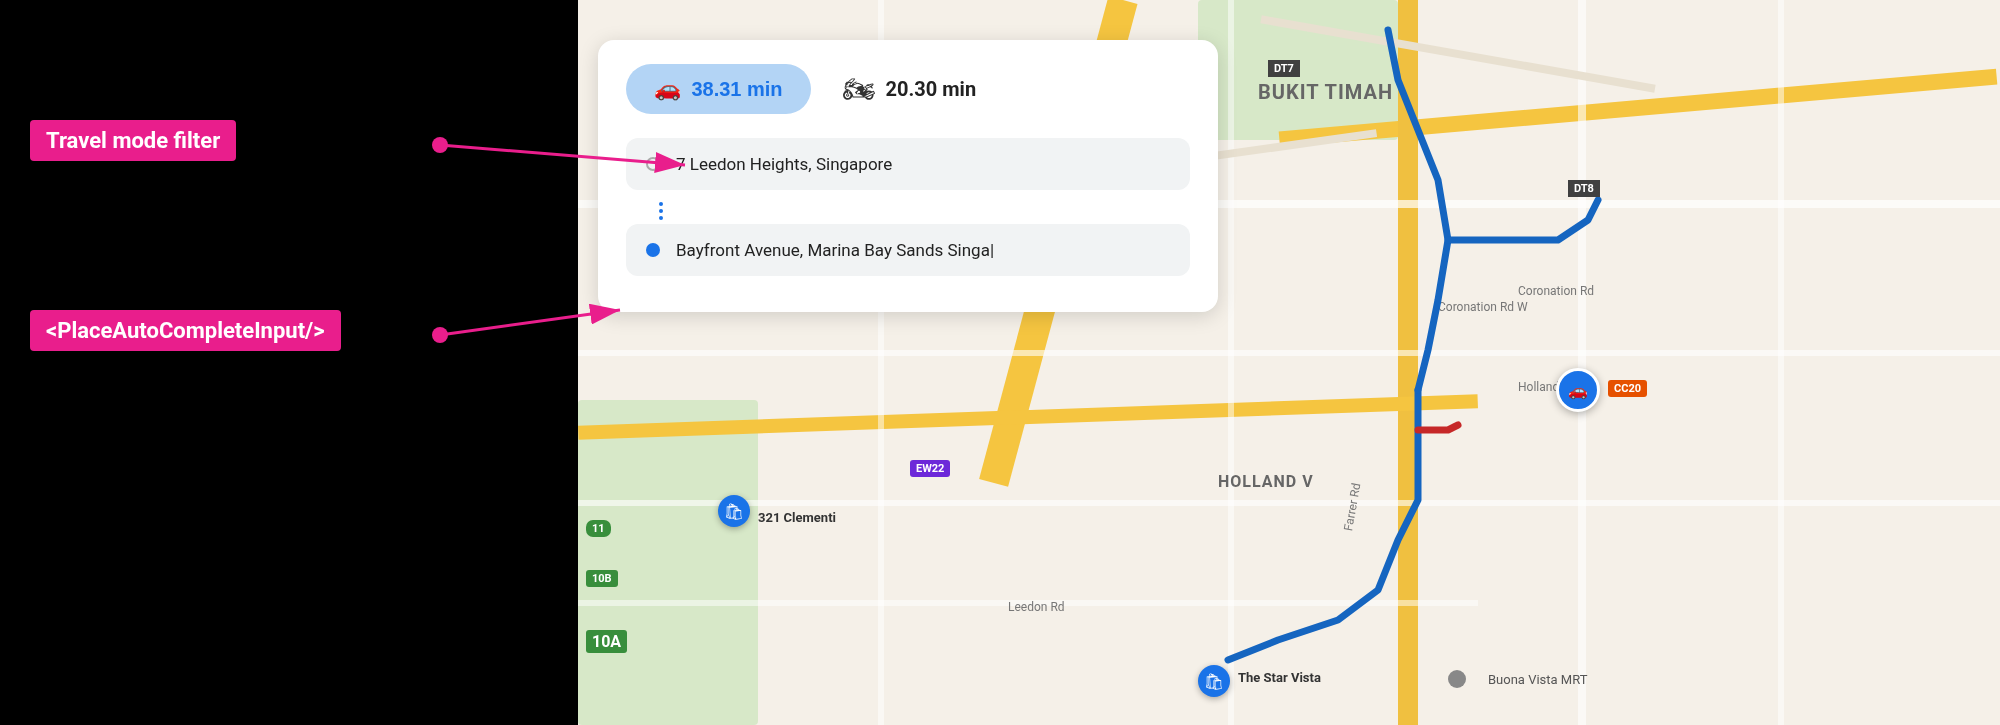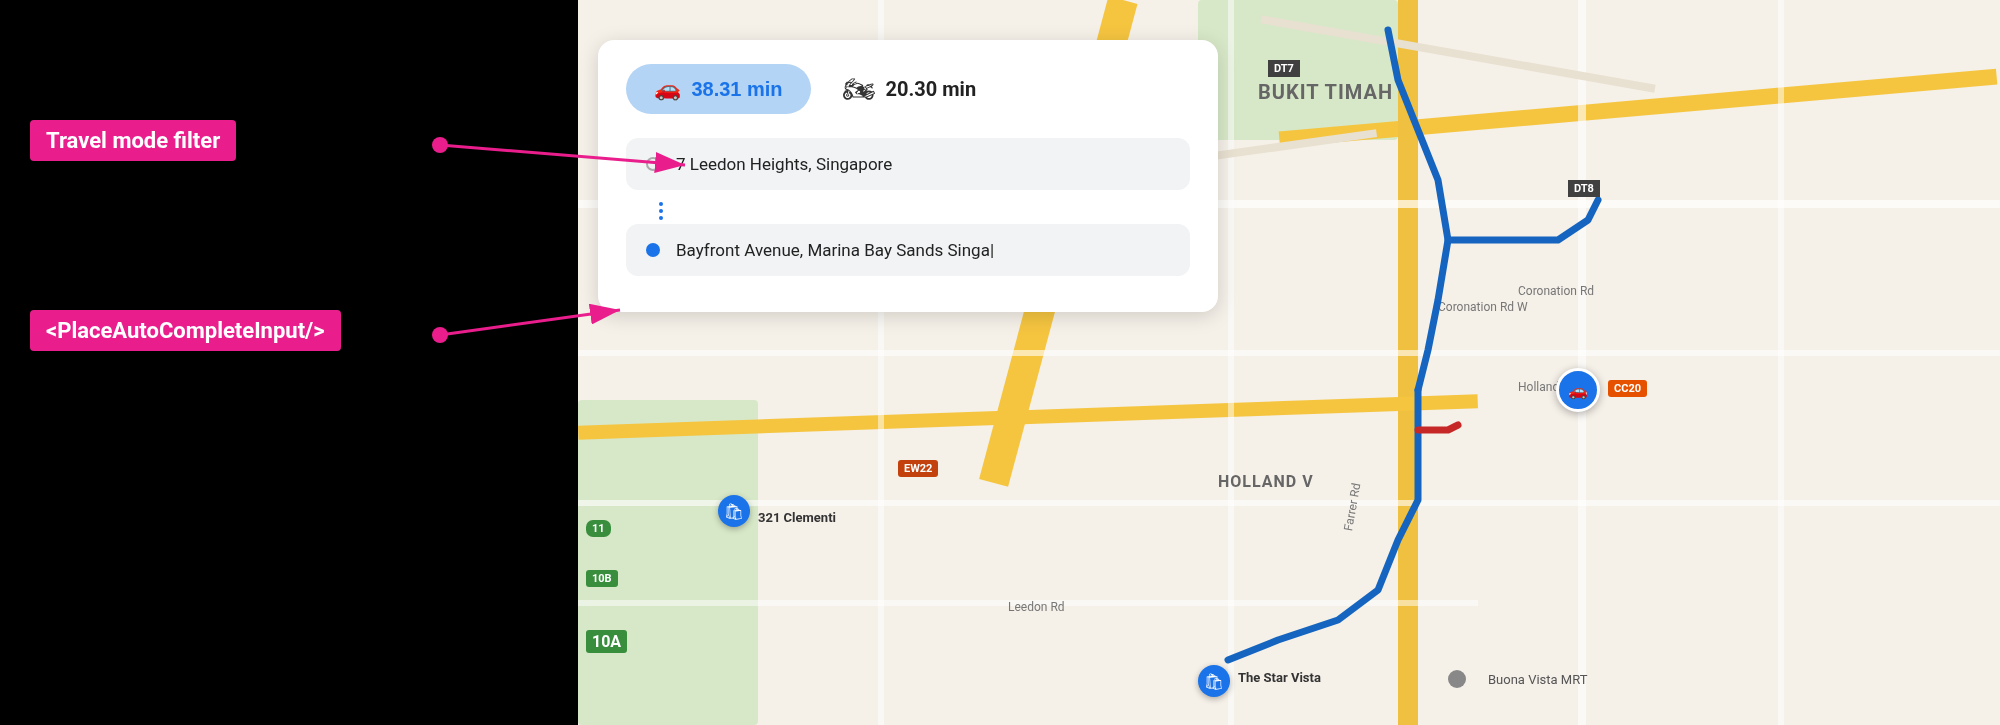--- a/index.html
+++ b/index.html
@@ -319,21 +319,21 @@
   <div class="holland-label" style="top:440px; left:640px;margin-top:32px;">HOLLAND V</div>
 
   <div style="position:absolute; top:260px; left:940px; font-size:12px; color:#777; transform:rotate(0deg); white-space:nowrap;margin-top:24px;">Coronation Rd</div>
   <div style="position:absolute; top:300px; left:860px; font-size:12px; color:#777; white-space:nowrap;">Coronation Rd W</div>
   <div style="position:absolute; top:380px; left:940px; font-size:12px; color:#777; white-space:nowrap;">Holland Rd</div>
   <div style="position:absolute; top:500px; left:750px; font-size:12px; color:#777; transform:rotate(-80deg); white-space:nowrap;">Farrer Rd</div>
   <div style="position:absolute; top:600px; left:430px; font-size:12px; color:#777; white-space:nowrap;">Leedon Rd</div>
 
   <div class="num-badge-blue" style="top:60px; left:690px;">DT7</div>
   <div class="num-badge-blue" style="top:180px; left:990px;">DT8</div>
-  <div class="num-badge-green" style="top:460px; left:320px; position:absolute; background:#c2410c; color:#fff; font-size:11px; font-weight:700; padding:2px 6px; border-radius:3px; z-index:6;">EW22</div>
+  <div class="num-badge-green" style="top:460px; left:332px; position:absolute; background:#6d28d9; color:#fff; font-size:11px; font-weight:700; padding:2px 6px; border-radius:3px; z-index:6;">EW22</div>
   <div class="num-badge-orange" style="top:380px; left:1030px;">CC20</div>
 
   <div style="position:absolute; top:520px; left:8px; background:#388e3c; color:#fff; font-size:11px; font-weight:700; padding:2px 6px; border-radius:7px; z-index:6;">11</div>
   <div style="position:absolute; top:570px; left:8px; background:#388e3c; color:#fff; font-size:11px; font-weight:700; padding:2px 6px; border-radius:3px; z-index:6;">10B</div>
   <div style="position:absolute; top:630px; left:8px; background:#388e3c; color:#fff; font-size:16px; font-weight:700; padding:2px 6px; border-radius:3px; z-index:6;">10A</div>
 
   <div class="shop-pin" style="top:495px; left:140px;">🛍</div>
   <div style="position:absolute; top:510px; left:180px; font-size:13px; font-weight:700; color:#333; z-index:6;">321 Clementi</div>
 
   <div class="shop-pin" style="top:665px; left:620px;">🛍</div>

